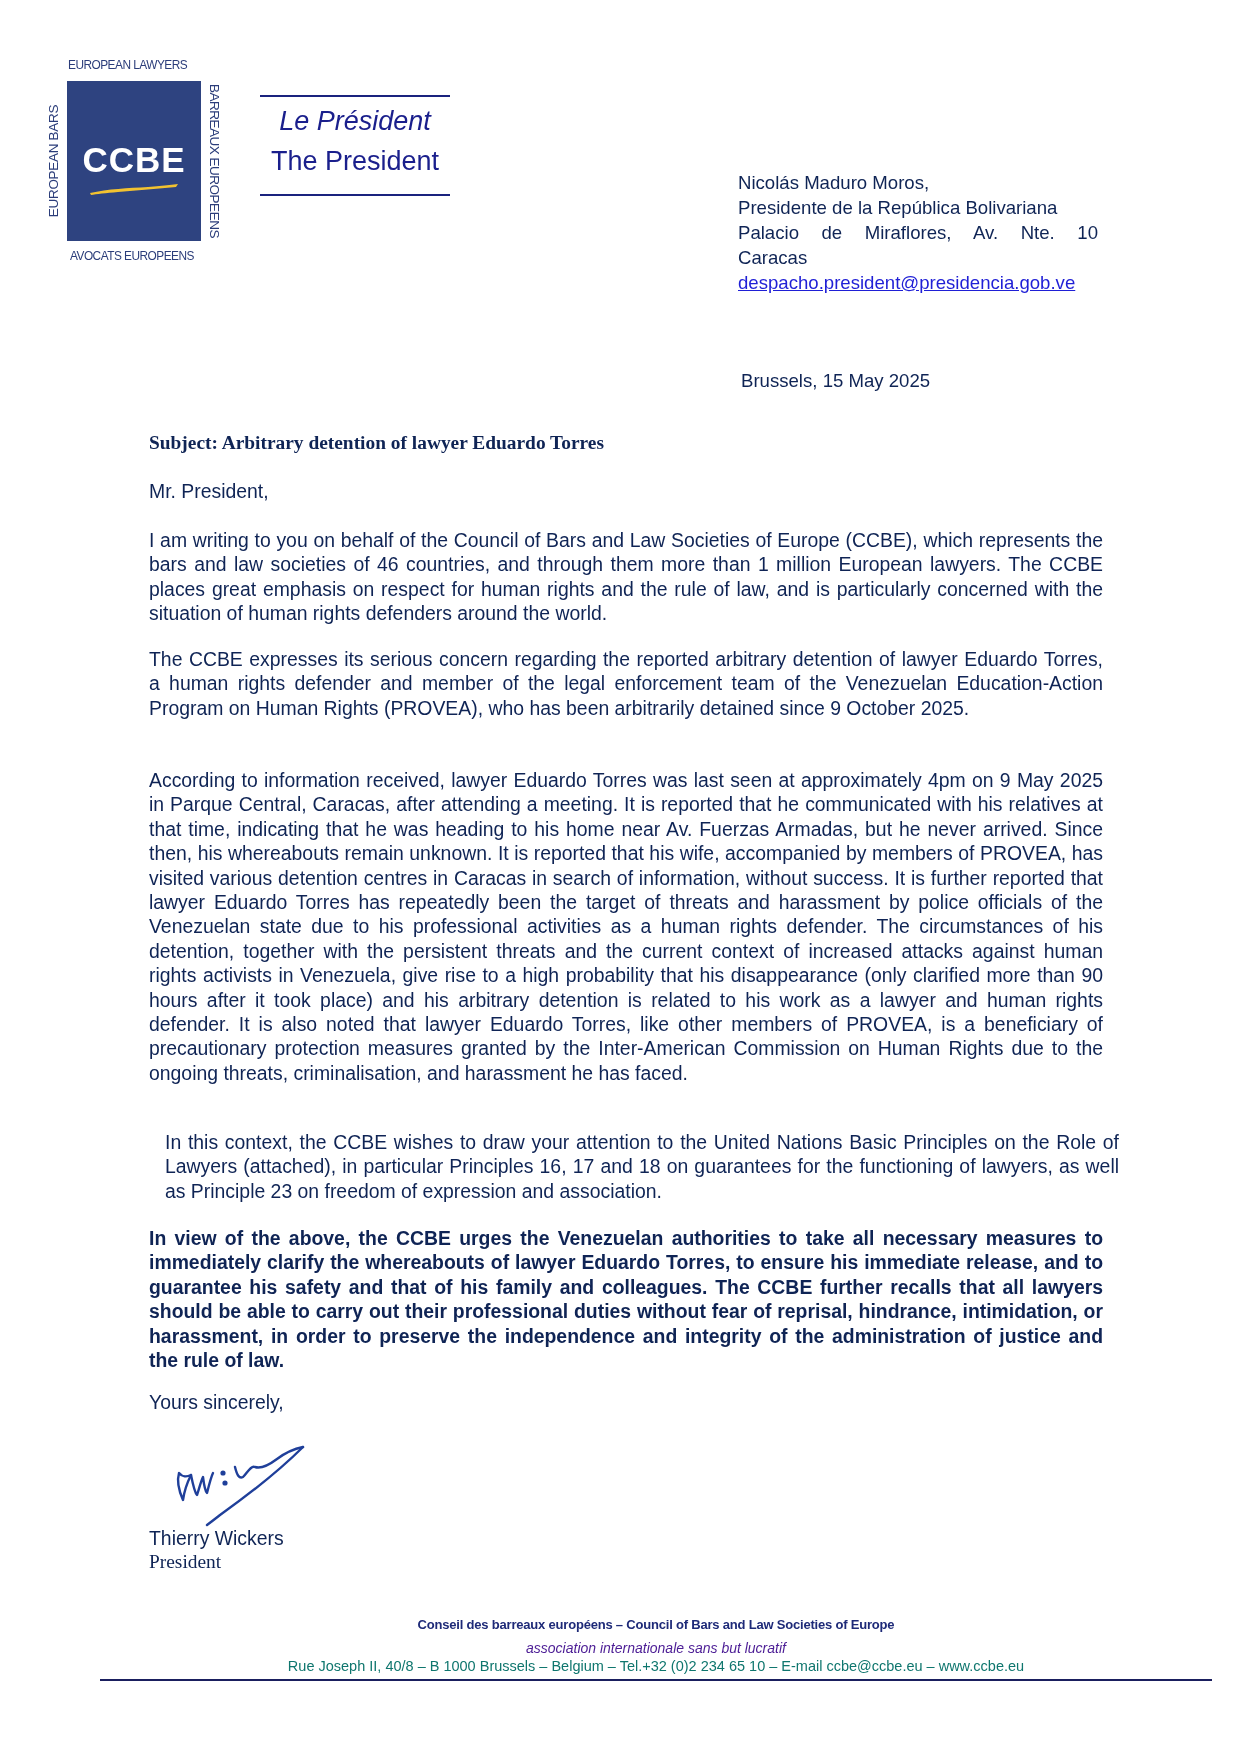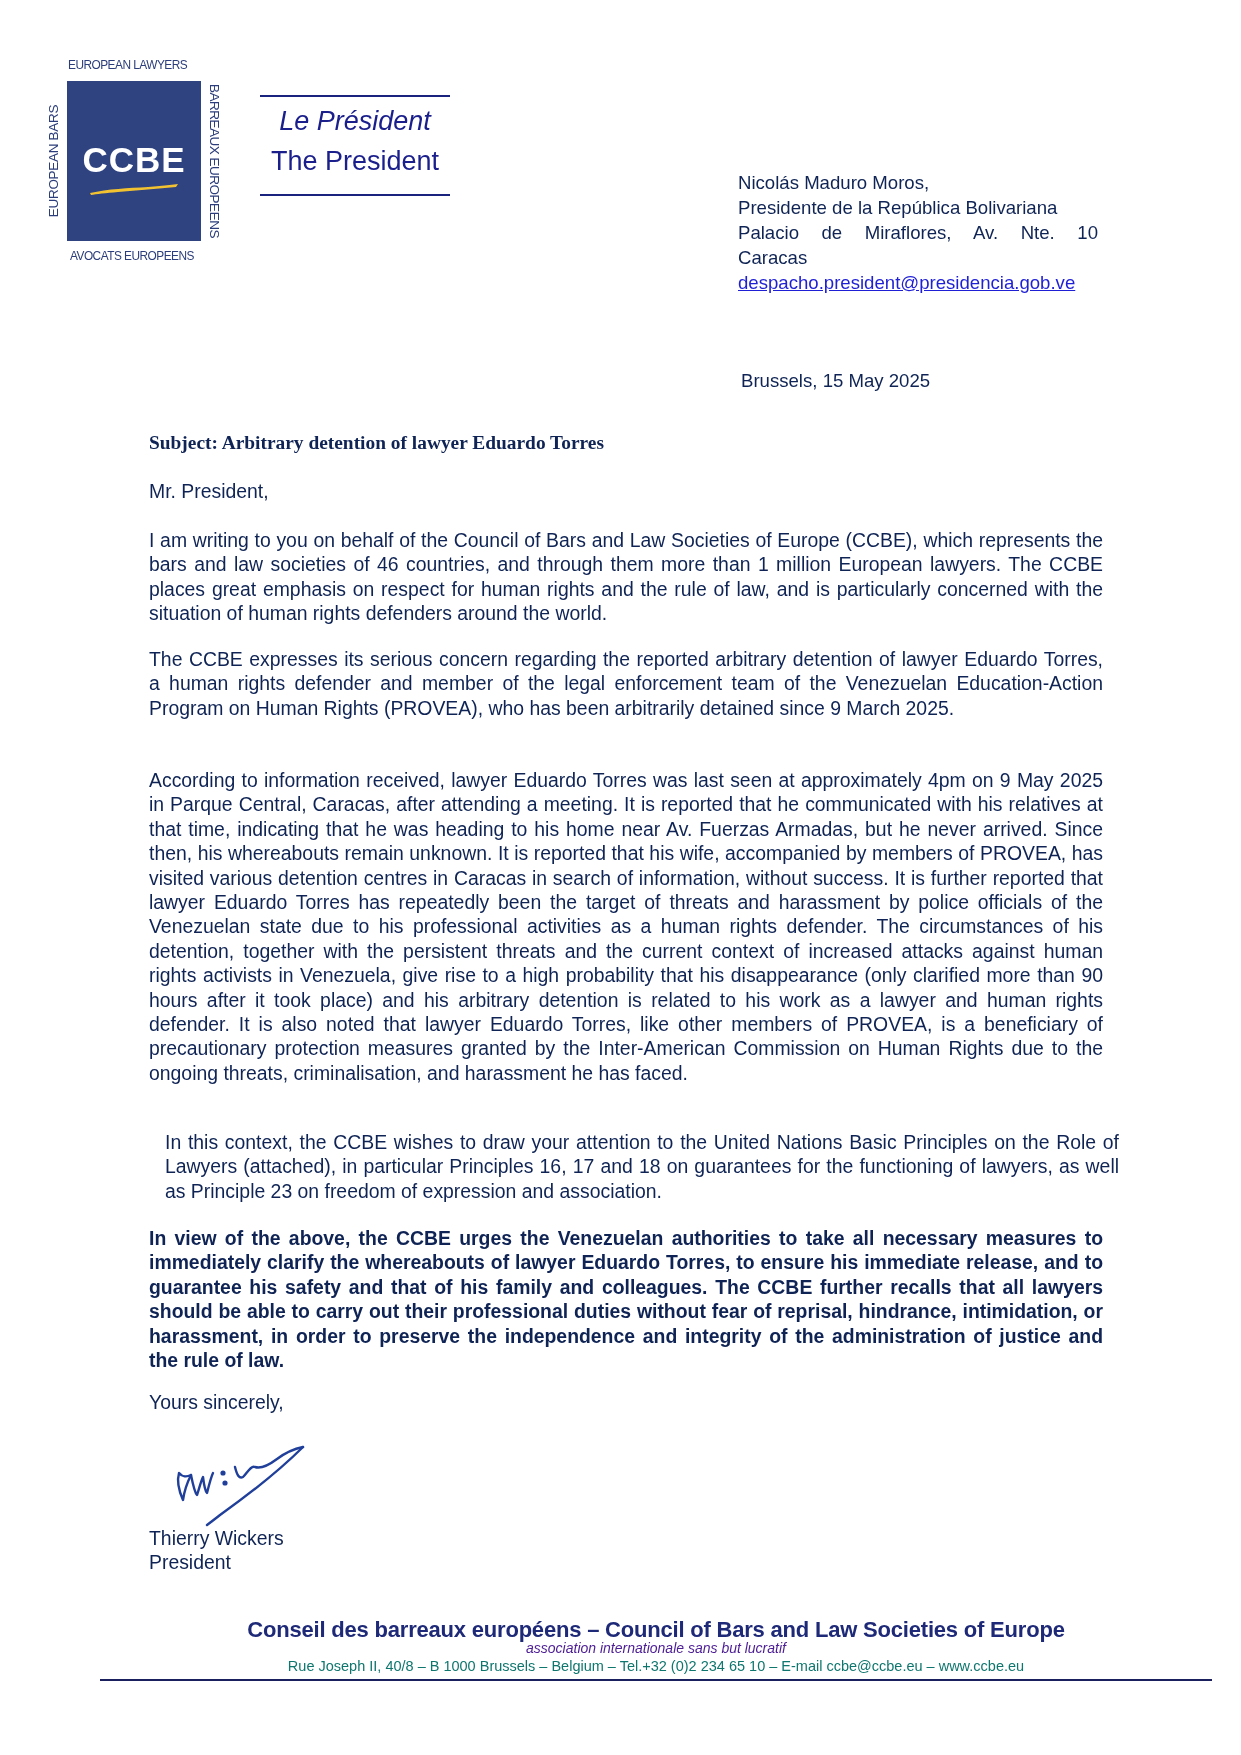--- a/index.html
+++ b/index.html
@@ -106,27 +106,27 @@
   .p3 { top: 768px; }
   .p4 { top: 1130px; margin-left: 16px; }
   .p5 { top: 1226px; font-weight: bold; }
   .closing { top: 1390px; text-align: left; }
 
   .signature { left: 165px; top: 1435px; }
   .signer-name {
     left: 149px; top: 1526px; font-size: 19.4px; line-height: 24.4px;
   }
   .signer-title {
-    left: 149px; top: 1550px; font-size: 19.4px; line-height: 24.4px;
+    left: 149px; top: 1550px; font-size: 19.4px; line-height: 24.4px; font-family: Liberation Serif, serif;
   }
 
   
   .footer-title {
     left: 100px; width: 1112px; top: 1617px; text-align: center;
-    font-size: 22px; font-weight: bold; color: #1e2a78;
+    font-size: 13px; font-weight: bold; color: #1e2a78;
     letter-spacing: -0.2px;
   }
   .footer-sub {
     left: 100px; width: 1112px; top: 1640px; text-align: center;
     font-size: 14px; font-style: italic; color: #4c1d95;
   }
   .footer-addr {
     left: 100px; width: 1112px; top: 1658px; text-align: center;
     font-size: 14.5px; color: #0f766e;
   }
@@ -163,21 +163,21 @@
   <span class="line">Presidente de la República Bolivariana</span>
   <span class="line justify-line">Palacio de Miraflores, Av. Nte. 10</span>
   <span class="line">Caracas</span>
   <a class="line email-link">despacho.president@presidencia.gob.ve</a>
 </div>
 <div class="abs date">Brussels, 15 May 2025</div>
 
 <div class="abs body-text subject">Subject: Arbitrary detention of lawyer Eduardo Torres</div>
 <div class="abs body-text salutation">Mr. President,</div>
 <div class="abs body-text p1">I am writing to you on behalf of the Council of Bars and Law Societies of Europe (CCBE), which represents the bars and law societies of 46 countries, and through them more than 1 million European lawyers. The CCBE places great emphasis on respect for human rights and the rule of law, and is particularly concerned with the situation of human rights defenders around the world.</div>
-<div class="abs body-text p2">The CCBE expresses its serious concern regarding the reported arbitrary detention of lawyer Eduardo Torres, a human rights defender and member of the legal enforcement team of the Venezuelan Education-Action Program on Human Rights (PROVEA), who has been arbitrarily detained since 9 March 2025.</div>
+<div class="abs body-text p2">The CCBE expresses its serious concern regarding the reported arbitrary detention of lawyer Eduardo Torres, a human rights defender and member of the legal enforcement team of the Venezuelan Education-Action Program on Human Rights (PROVEA), who has been arbitrarily detained since 9 October 2025.</div>
 <div class="abs body-text p3">According to information received, lawyer Eduardo Torres was last seen at approximately 4pm on 9 May 2025 in Parque Central, Caracas, after attending a meeting. It is reported that he communicated with his relatives at that time, indicating that he was heading to his home near Av. Fuerzas Armadas, but he never arrived. Since then, his whereabouts remain unknown. It is reported that his wife, accompanied by members of PROVEA, has visited various detention centres in Caracas in search of information, without success. It is further reported that lawyer Eduardo Torres has repeatedly been the target of threats and harassment by police officials of the Venezuelan state due to his professional activities as a human rights defender. The circumstances of his detention, together with the persistent threats and the current context of increased attacks against human rights activists in Venezuela, give rise to a high probability that his disappearance (only clarified more than 90 hours after it took place) and his arbitrary detention is related to his work as a lawyer and human rights defender. It is also noted that lawyer Eduardo Torres, like other members of PROVEA, is a beneficiary of precautionary protection measures granted by the Inter-American Commission on Human Rights due to the ongoing threats, criminalisation, and harassment he has faced.</div>
 <div class="abs body-text p4">In this context, the CCBE wishes to draw your attention to the United Nations Basic Principles on the Role of Lawyers (attached), in particular Principles 16, 17 and 18 on guarantees for the functioning of lawyers, as well as Principle 23 on freedom of expression and association.</div>
 <div class="abs body-text p5">In view of the above, the CCBE urges the Venezuelan authorities to take all necessary measures to immediately clarify the whereabouts of lawyer Eduardo Torres, to ensure his immediate release, and to guarantee his safety and that of his family and colleagues. The CCBE further recalls that all lawyers should be able to carry out their professional duties without fear of reprisal, hindrance, intimidation, or harassment, in order to preserve the independence and integrity of the administration of justice and the rule of law.</div>
 <div class="abs body-text closing">Yours sincerely,</div>
 
 <svg class="abs signature" width="150" height="95" viewBox="0 0 150 95">
   <g fill="none" stroke="#1f3f9a" stroke-width="2.4" stroke-linecap="round" stroke-linejoin="round">
     <path d="M14 38 C 12 45, 14 56, 18 65 C 19 58, 22 48, 26 40 C 22 42, 17 42, 14 38 Z"></path>
     <path d="M26 40 C 28 50, 30 58, 32 60 C 34 54, 36 46, 38 42 C 39 50, 40 56, 42 58 C 44 50, 46 42, 48 38"></path>
     <circle cx="58" cy="38" r="1.4" fill="#1f3f9a"></circle>

